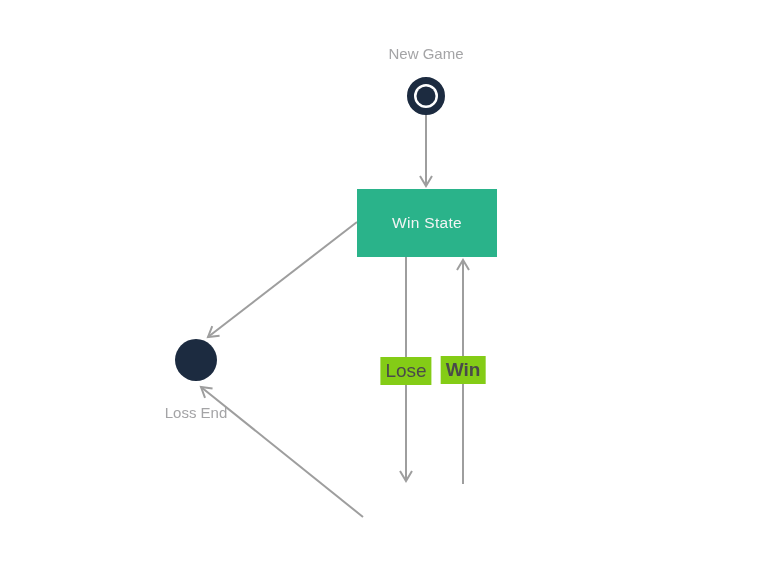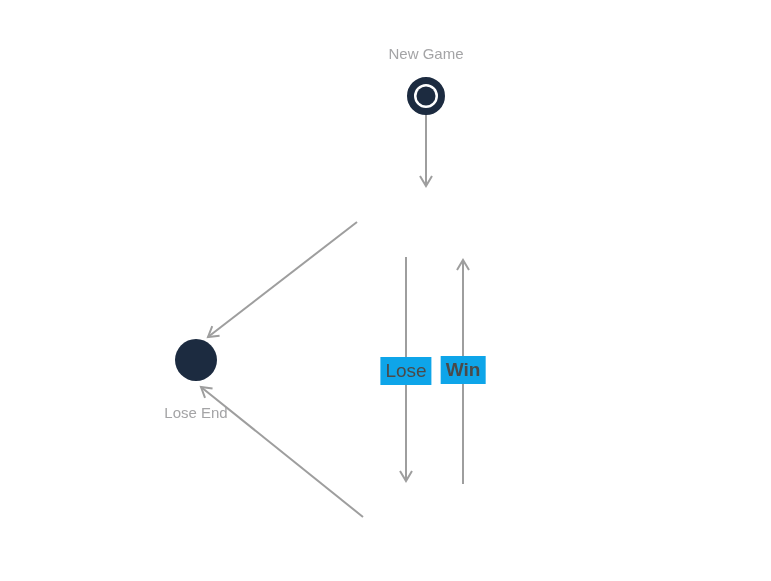--- a/index.html
+++ b/index.html
@@ -29,39 +29,39 @@
     display: flex;
     align-items: center;
     justify-content: center;
     letter-spacing: 0.3px;
   }
   .edge-label {
     position: absolute;
     transform: translate(-50%, -50%);
     color: #4a4a4a;
     font-size: 19px;
-    background: #0ea5e9;
+    background: #84cc16;
     padding: 3px 5px;
     white-space: nowrap;
   }
   #win-box  { left: 357px; top: 189px; width: 140px; height: 68px; }
   #loss-box { left: 363px; top: 484px; width: 140px; height: 67px; }
   #new-game-label { left: 426px; top: 53px; }
   #game-end-label { left: 196px; top: 412px; }
   #lose-edge-label { left: 406px; top: 371px; }
   #win-edge-label  { left: 463px; top: 370px; font-weight: bold; }
 </style>
 </head>
 <body>
 
 <div class="canvas">
 
   <div class="layer">
     <div class="muted-label" id="new-game-label">New Game</div>
-    <div class="muted-label" id="game-end-label">Lose End</div>
+    <div class="muted-label" id="game-end-label">Loss End</div>
   </div>
 
   <svg class="edges" width="771" height="581" viewBox="0 0 771 581">
     <defs>
       <marker id="arrow" markerWidth="16" markerHeight="16" refX="12" refY="7" orient="auto" markerUnits="userSpaceOnUse">
         <path d="M2,1 L12,7 L2,13" fill="none" stroke="#9e9e9e" stroke-width="2"></path>
       </marker>
     </defs>
 
     <line x1="426" y1="115" x2="426" y2="186" stroke="#9e9e9e" stroke-width="2" marker-end="url(#arrow)"></line>
@@ -71,17 +71,20 @@
     <line x1="363" y1="517" x2="201" y2="387" stroke="#9e9e9e" stroke-width="2" marker-end="url(#arrow)"></line>
 
     <g>
       <circle cx="426" cy="96" r="15.5" fill="#ffffff" stroke="#1c2b40" stroke-width="7"></circle>
       <circle cx="426" cy="96" r="9.5" fill="#1c2b40"></circle>
     </g>
 
     <circle cx="196" cy="360" r="21" fill="#1c2b40"></circle>
   </svg>
 
+  <div class="state-box" id="win-box">
+    <span>Win State</span>
+  </div>
 
   <div class="edge-label" id="lose-edge-label">Lose</div>
   <div class="edge-label" id="win-edge-label">Win</div>
 
 </div>
 
 </body></html>

